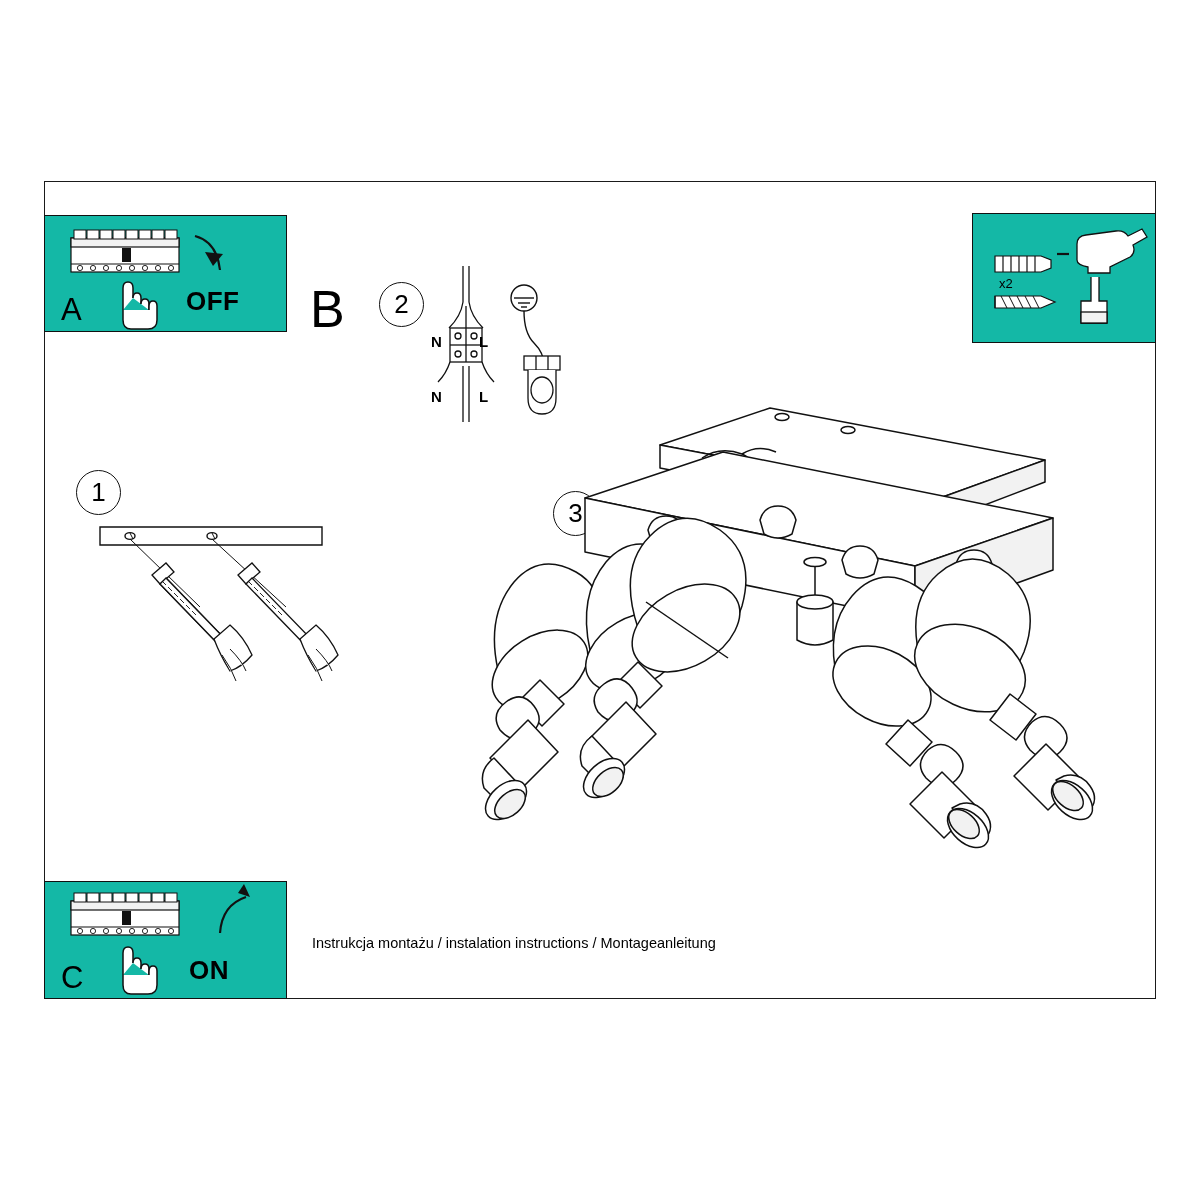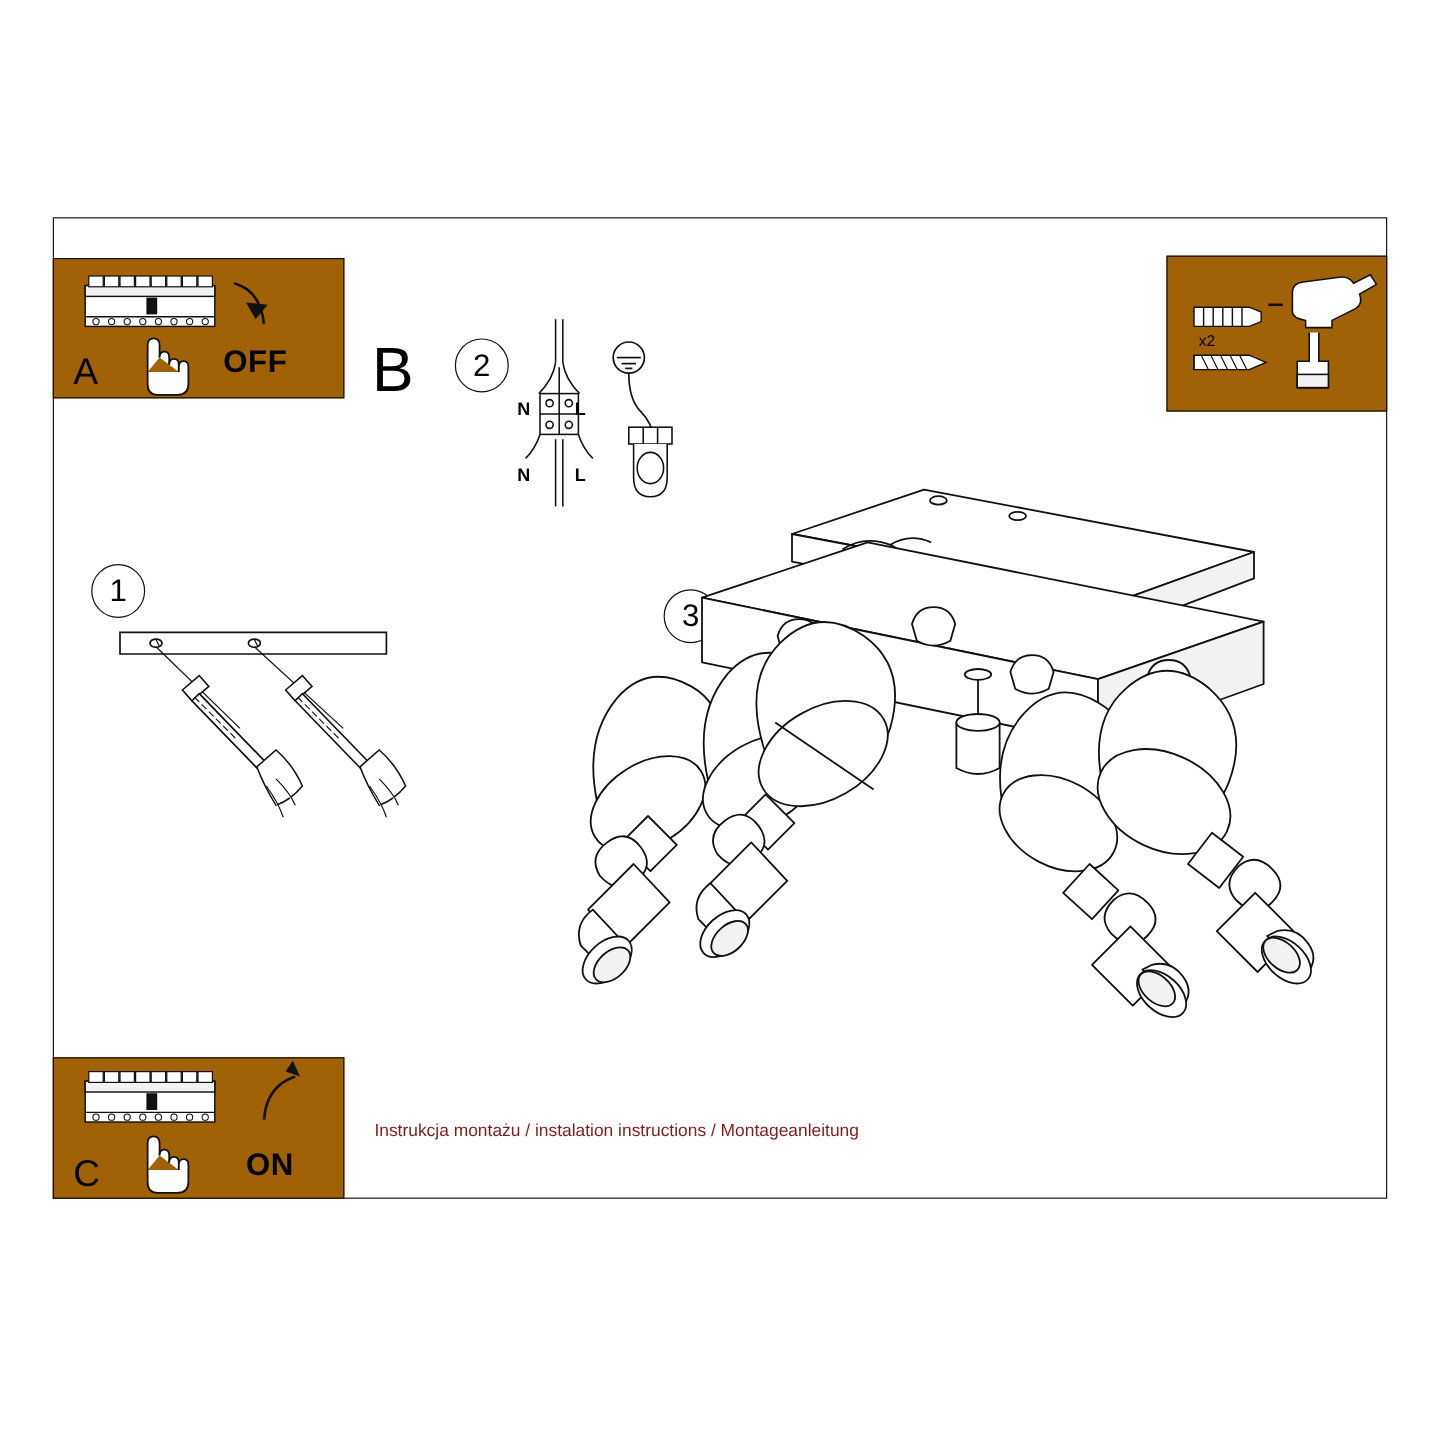--- a/index.html
+++ b/index.html
@@ -29,21 +29,21 @@
     width: 1112px;
     height: 818px;
     border: 1px solid #1a1a1a;
     box-sizing: border-box;
   }
 
   
   .panel {
     border: 1.6px solid #111;
     box-sizing: border-box;
-    background: #a16207;
+    background: #14b8a6;
   }
   #panel-a { left: 44px; top: 215px; width: 243px; height: 117px; }
   #panel-c { left: 44px; top: 881px; width: 243px; height: 118px; }
   #panel-tools { left: 972px; top: 213px; width: 184px; height: 130px; }
 
   .big-letter {
     font-size: 31px;
     font-weight: 400;
     line-height: 1;
     font-family: "Liberation Sans", sans-serif;
@@ -75,21 +75,21 @@
     align-items: center;
     justify-content: center;
     font-size: 26px;
     box-sizing: border-box;
     background: #fff;
   }
 
   .caption {
     font-size: 14.5px;
     line-height: 1.65;
-    color: #7f1d1d;
+    color: #000000;
   }
 
   svg { display: block; overflow: visible; }
 </style>
 </head>
 <body>
 
 <div id="sheet">
 
   <div class="abs page-frame"></div>
@@ -171,21 +171,21 @@
         <path d="M58 88 L58 66 q0 -6 5 -6 q5 0 5 6 l0 10"></path>
         <path d="M68 76 q0 -5 4 -5 q4 0 4 5 l0 6"></path>
         <path d="M76 82 q0 -5 4 -5 q4 0 4 5 l0 6"></path>
         <path d="M84 88 l0 -4 q0 -5 4 -5 q4 0 4 5 l0 14 q0 9 -9 9 l-17 0 q-8 0 -8 -9 l0 -10"></path>
       </g>
 
       <path d="M155 46 q2 -28 26 -36" stroke="#111" stroke-width="2.2" fill="none"></path>
       <path d="M173 6 l12 4 l-6 -13 Z" fill="#111"></path>
     </svg>
     <div class="abs big-letter" style="left:16px; top:80px;">C</div>
-    <div class="abs word" style="left:144px; top:73px;margin-left:16px;">ON</div>
+    <div class="abs word" style="left:144px; top:73px;">ON</div>
   </div>
 
   <div class="abs panel" id="panel-tools">
     <svg class="abs" style="left:8px; top:6px;" width="170" height="118" viewBox="0 0 170 118">
 
       <g stroke="#111" stroke-width="1.2" fill="#fff">
         <path d="M14 36 l0 16 l46 0 l10 -4 l0 -8 l-10 -4 Z"></path>
         <line x1="22" y1="36" x2="22" y2="52"></line>
           <line x1="30" y1="36" x2="30" y2="52"></line>
         <line x1="38" y1="36" x2="38" y2="52"></line>

